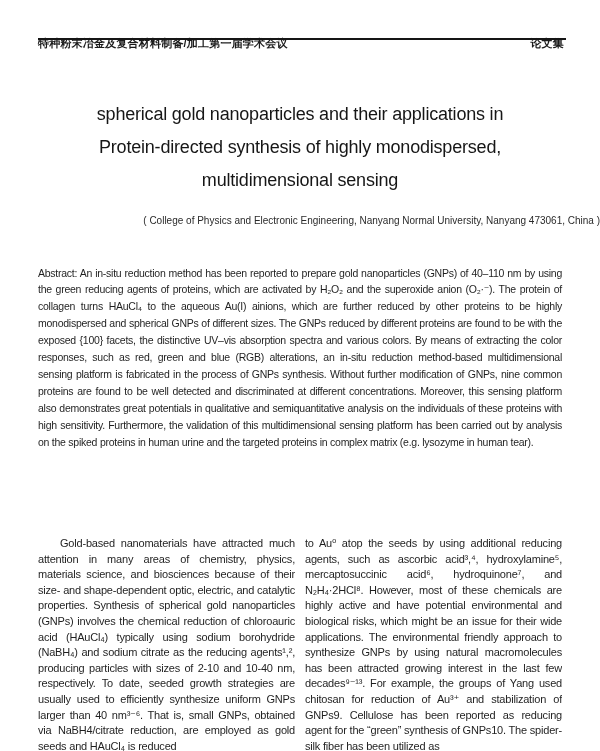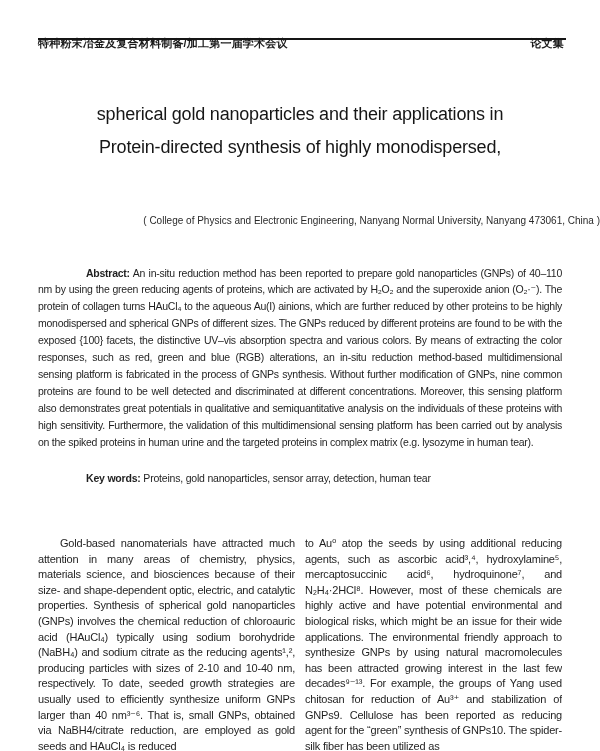--- a/index.html
+++ b/index.html
@@ -80,21 +80,21 @@
   }
   .keywords-block {
     position: absolute;
     top: 461px;
     left: 38px;
     width: 524px;
     font-size: 10.5px;
     letter-spacing: -0.2px;
     color: #1f1f1f;
   }
-  .lbl { font-weight: bold; margin-left: 48px; }
+  .lbl { font-weight: normal; }
   .body-columns {
     position: absolute;
     top: 536px;
     left: 38px;
     width: 524px;
     height: 215px;
     display: flex;
     gap: 10px;
     overflow: hidden;
   }
@@ -117,28 +117,28 @@
   <div class="header-row">
     <span>特种粉末冶金及复合材料制备/加工第一届学术会议</span>
     <span>论文集</span>
   </div>
 
   <div class="header-rule"></div>
 
   <h1 class="paper-title">
     <div>spherical gold nanoparticles and their applications in</div>
     <div>Protein-directed synthesis of highly monodispersed,</div>
+    <div>multidimensional sensing</div>
   </h1>
 
 
   <div class="affiliation-line">( College of Physics and Electronic Engineering, Nanyang Normal University, Nanyang 473061, China )</div>
 
   <p class="abstract-block"><span class="lbl">Abstract:</span><span> An in-situ reduction method has been reported to prepare gold nanoparticles (GNPs) of 40–110 nm by using the green reducing agents of proteins, which are activated by H₂O₂ and the superoxide anion (O₂·⁻). The protein of collagen turns HAuCl₄ to the aqueous Au(I) ainions, which are further reduced by other proteins to be highly monodispersed and spherical GNPs of different sizes. The GNPs reduced by different proteins are found to be with the exposed {100} facets, the distinctive UV–vis absorption spectra and various colors. By means of extracting the color responses, such as red, green and blue (RGB) alterations, an in-situ reduction method-based multidimensional sensing platform is fabricated in the process of GNPs synthesis. Without further modification of GNPs, nine common proteins are found to be well detected and discriminated at different concentrations. Moreover, this sensing platform also demonstrates great potentials in qualitative and semiquantitative analysis on the individuals of these proteins with high sensitivity. Furthermore, the validation of this multidimensional sensing platform has been carried out by analysis on the spiked proteins in human urine and the targeted proteins in complex matrix (e.g. lysozyme in human tear).</span></p>
 
-  <p class="keywords-block"><span class="lbl">Key words:</span><span> Proteins, gold nanoparticles, sensor array, detection, human tear</span></p>
 
   <div class="body-columns">
     <div class="body-col left">
       <p>Gold-based nanomaterials have attracted much attention in many areas of chemistry, physics, materials science, and biosciences because of their size- and shape-dependent optic, electric, and catalytic properties. Synthesis of spherical gold nanoparticles (GNPs) involves the chemical reduction of chloroauric acid (HAuCl₄) typically using sodium borohydride (NaBH₄) and sodium citrate as the reducing agents¹,², producing particles with sizes of 2-10 and 10-40 nm, respectively. To date, seeded growth strategies are usually used to efficiently synthesize uniform GNPs larger than 40 nm³⁻⁶. That is, small GNPs, obtained via NaBH4/citrate reduction, are employed as gold seeds and HAuCl₄ is reduced</p>
     </div>
     <div class="body-col right">
       <p>to Au⁰ atop the seeds by using additional reducing agents, such as ascorbic acid³,⁴, hydroxylamine⁵, mercaptosuccinic acid⁶, hydroquinone⁷, and N₂H₄·2HCl⁸. However, most of these chemicals are highly active and have potential environmental and biological risks, which might be an issue for their wide applications. The environmental friendly approach to synthesize GNPs by using natural macromolecules has been attracted growing interest in the last few decades⁹⁻¹³. For example, the groups of Yang used chitosan for reduction of Au³⁺ and stabilization of GNPs9. Cellulose has been reported as reducing agent for the “green” synthesis of GNPs10. The spider-silk fiber has been utilized as</p>
     </div>
   </div>
 

